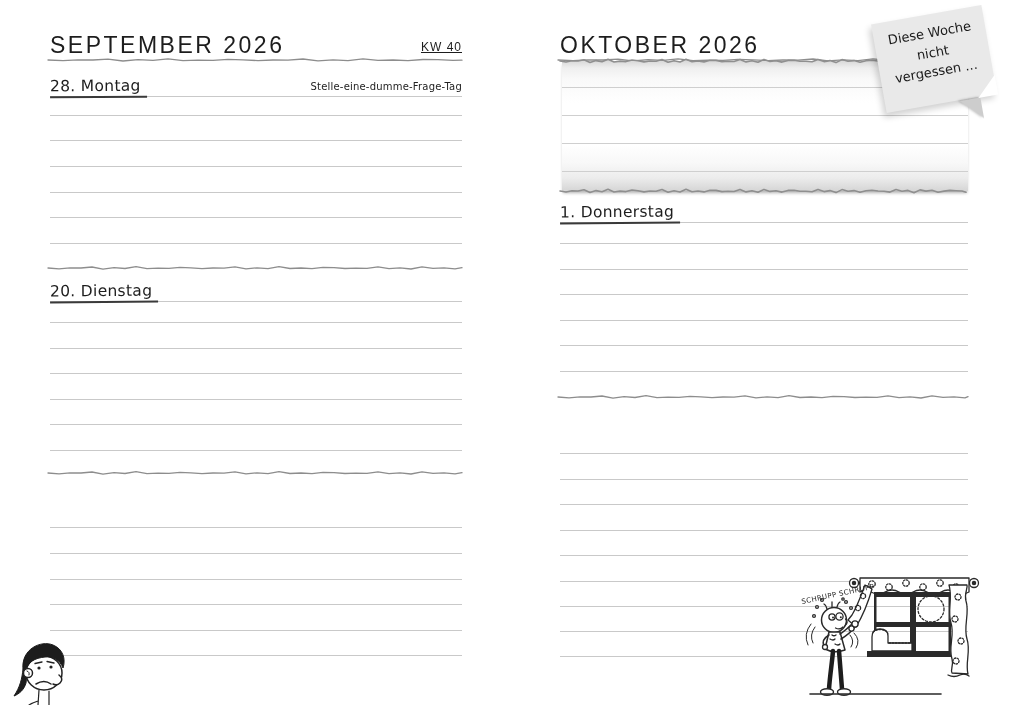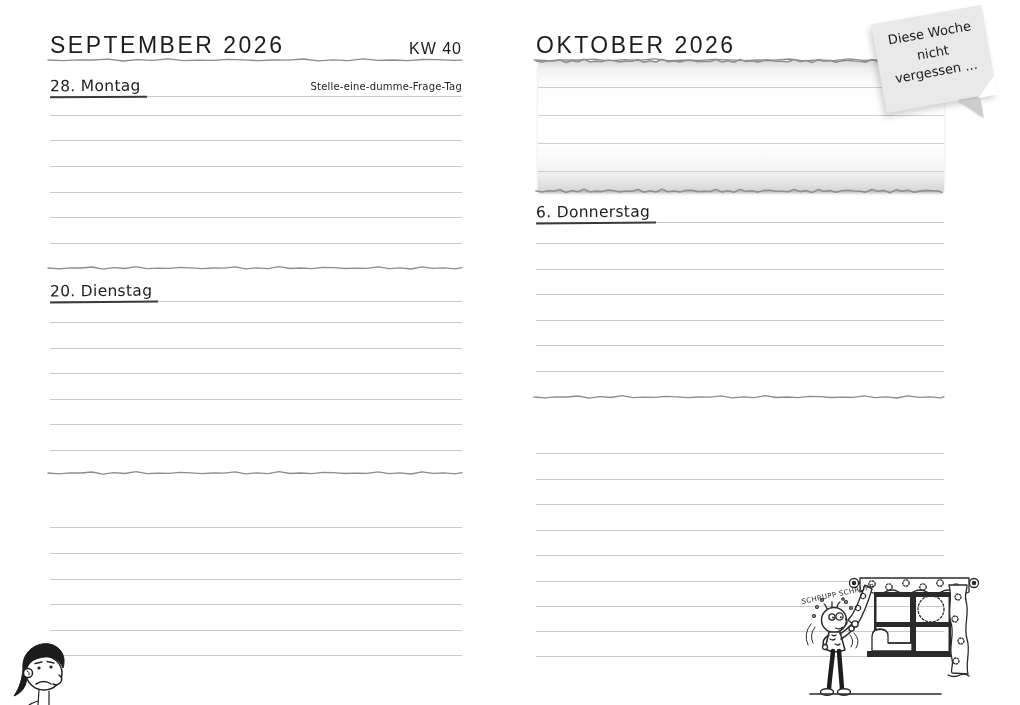--- a/index.html
+++ b/index.html
@@ -1,24 +1,24 @@
 <!DOCTYPE html>
 <html><head>
 <meta charset="utf-8">
 <style>
   html,body{margin:0;padding:0;background:#ffffff;}
   .sheet{position:relative;width:1020px;height:705px;background:#ffffff;overflow:hidden;
          font-family:"DejaVu Sans",sans-serif;color:#1d1d1d;border-radius:9px;}
   .page{position:absolute;top:0;height:705px;}
   .page.left{left:50px;width:412px;}
-  .page.right{left:536px;width:408px;}
+  .page.right{left:560px;width:408px;}
   .month-title{position:absolute;top:30px;left:0;margin:0;font-family:"Liberation Sans",sans-serif;
          font-size:23px;font-weight:400;letter-spacing:2.5px;transform:scaleY(1.08);transform-origin:left top;
          color:#1d1d1d;white-space:nowrap;}
-  .kw{position:absolute;top:40px;right:0;font-size:16px;letter-spacing:1px;font-family:"Liberation Sans",sans-serif;}
+  .kw{position:absolute;top:40px;right:0;font-size:12px;letter-spacing:1px;font-family:"Liberation Sans",sans-serif;text-decoration:underline;}
   svg.wavy{position:absolute;left:-2px;overflow:visible;}
   svg.wavy path{fill:none;stroke:#8d8d8d;stroke-width:1.3;stroke-linejoin:round;stroke-linecap:round;}
   svg.wavy.rough path{stroke:#8f8f8f;stroke-width:1.6;}
   .rline{position:absolute;left:0;right:0;height:1px;background:#c9c9c9;}
   .day-head{position:absolute;left:0;right:0;height:24px;border-bottom:1px solid #c9c9c9;
          display:flex;justify-content:space-between;align-items:flex-end;z-index:2;gap:20px;}
   .day-label{font-size:15.5px;font-weight:500;letter-spacing:.3px;border-bottom:2px solid #3a3a3a;
          padding:0 6px 1px 0;margin-bottom:-2px;transform:rotate(-.4deg);}
   .day-note{font-size:10px;letter-spacing:.2px;padding-bottom:4px;color:#222;}
   
@@ -100,21 +100,21 @@
       <svg class="wavy rough" width="406" height="6" style="top:127px">
           <path d="M0 3 L6 4.0 L12 2.8 L18 3.0 L24 1.7 L30 4.5 L36 2.6 L42 3.7 L48 1.3 L54 4.0 L60 3.1 L66 3.6 L72 2.0 L78 2.7 L84 3.9 L90 3.0 L96 3.2 L102 1.5 L108 4.2 L114 2.7 L120 4.0 L126 1.3 L132 3.7 L138 3.0 L144 3.9 L150 2.2 L156 2.4 L162 3.6 L168 3.2 L174 3.5 L180 1.4 L186 3.9 L192 2.7 L198 4.3 L204 1.4 L210 3.4 L216 2.8 L222 4.1 L228 2.4 L234 2.3 L240 3.3 L246 3.3 L252 3.8 L258 1.4 L264 3.6 L270 2.6 L276 4.6 L282 1.6 L288 3.2 L294 2.6 L300 4.2 L306 2.8 L312 2.2 L318 3.0 L324 3.2 L330 4.1 L336 1.6 L342 3.3 L348 2.4 L354 4.7 L360 1.9 L366 3.1 L372 2.2 L378 4.2 L384 3.1 L390 2.4 L396 2.7 L402 3.0 L406 4.3"></path>
         </svg>
     <div class="rline" style="top: 26px;"></div>
         <div class="rline" style="top: 54px;"></div>
         <div class="rline" style="top: 82px;"></div>
         <div class="rline" style="top: 110px;"></div>
       </div>
 
     <div class="day-head" style="top:198px">
-      <span class="day-label">6. Donnerstag</span>
+      <span class="day-label">1. Donnerstag</span>
     </div>
 
     <svg class="wavy" width="410" height="6" style="top:394px">
         <path d="M0 3 L11 3.8 L22 2.8 L33 3.0 L44 2.0 L55 4.1 L66 2.7 L77 3.5 L88 1.7 L99 3.7 L110 3.1 L121 3.4 L132 2.3 L143 2.8 L154 3.7 L165 3.0 L176 3.1 L187 1.9 L198 3.9 L209 2.8 L220 3.7 L231 1.7 L242 3.5 L253 3.0 L264 3.7 L275 2.4 L286 2.6 L297 3.5 L308 3.2 L319 3.4 L330 1.8 L341 3.7 L352 2.8 L363 4.0 L374 1.8 L385 3.3 L396 2.9 L407 3.9 L410 2.6"></path>
       </svg>
 
   <div class="rline" style="top: 243px;"></div>
       <div class="rline" style="top: 269px;"></div>
       <div class="rline" style="top: 294px;"></div>
       <div class="rline" style="top: 320px;"></div>

